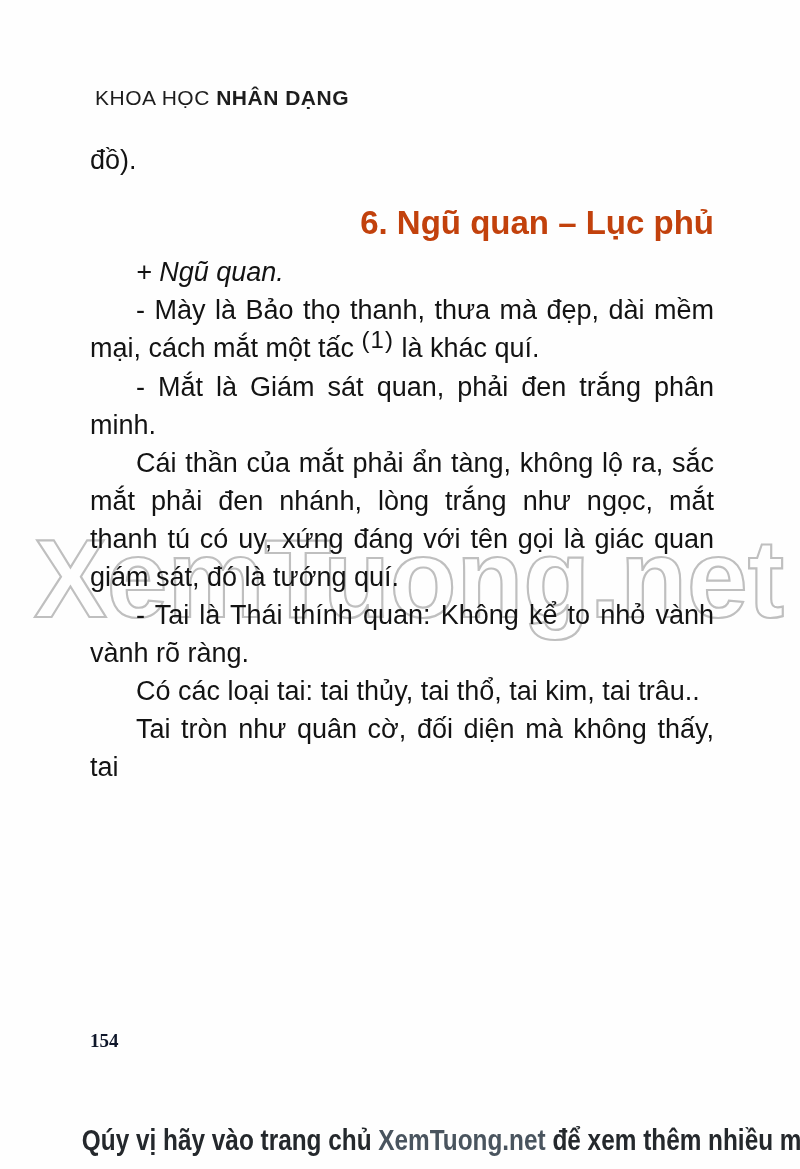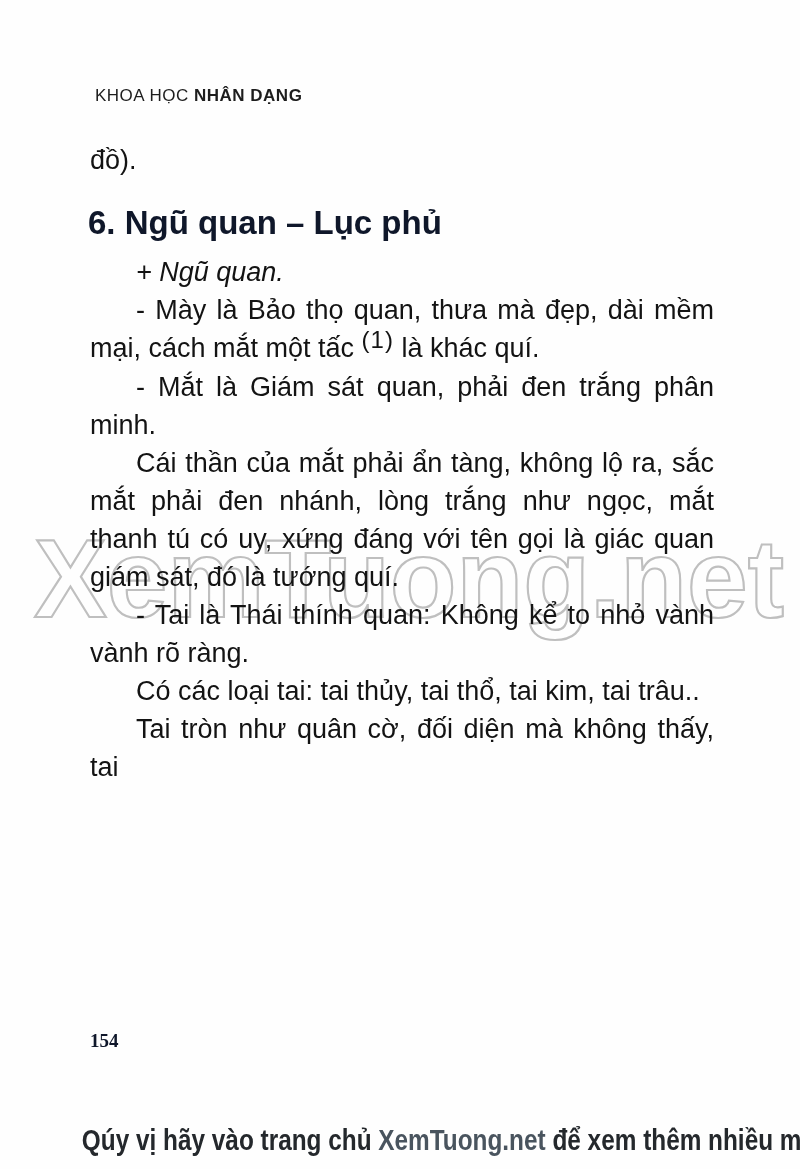--- a/index.html
+++ b/index.html
@@ -15,21 +15,21 @@
     overflow: hidden;
     font-family: "Liberation Sans", sans-serif;
     color: #161616;
   }
 
   
   .running-header {
     position: absolute;
     top: 86px;
     left: 95px;
-    font-size: 17px;
+    font-size: 21px;
     letter-spacing: 0.5px;
     color: #1d1d1d;
     z-index: 2;
   }
   .running-header .bold { font-weight: bold; }
 
   
   .watermark {
     position: absolute;
     top: 505px;
@@ -68,22 +68,22 @@
     text-indent: 46px;
   }
   .body-text p.no-indent { text-indent: 0; }
   .body-text .italic { font-style: italic; }
   .section-heading {
     margin: 24px 0 10px -2px;
     font-size: 33px;
     font-weight: bold;
     line-height: 40px;
     text-indent: 0;
-    text-align: left;
-    color: #0f172a;
+    text-align: right;
+    color: #c2410c;
   }
   .sup {
     position: relative;
     top: -9px;
     font-size: 24px;
     letter-spacing: 1px;
   }
 
   
   .page-number {
@@ -134,21 +134,21 @@
     </svg>
   </div>
 
   <div class="body-text">
     <p class="no-indent">đồ).</p>
 
     <h2 class="section-heading">6. Ngũ quan – Lục phủ</h2>
 
     <p class="italic">+ Ngũ quan.</p>
 
-    <p><span>- Mày là Bảo thọ quan, thưa mà đẹp, dài mềm mại, cách mắt một tấc </span><span class="sup">(1)</span><span> là khác quí.</span></p>
+    <p><span>- Mày là Bảo thọ thanh, thưa mà đẹp, dài mềm mại, cách mắt một tấc </span><span class="sup">(1)</span><span> là khác quí.</span></p>
 
     <p>- Mắt là Giám sát quan, phải đen trắng phân minh.</p>
     <p>Cái thần của mắt phải ẩn tàng, không lộ ra,  sắc mắt phải đen nhánh, lòng trắng như ngọc, mắt thanh tú có uy, xứng đáng với tên gọi là giác quan  giám sát, đó là tướng quí.</p>
     <p>- Tai là Thái thính quan: Không kể to nhỏ vành vành rõ ràng.</p>
     <p>Có các loại tai: tai thủy, tai thổ, tai kim, tai trâu..</p>
     <p>Tai tròn như quân cờ, đối diện mà không thấy,  tai</p>
   </div>
 
   <div class="page-number">154</div>
 

